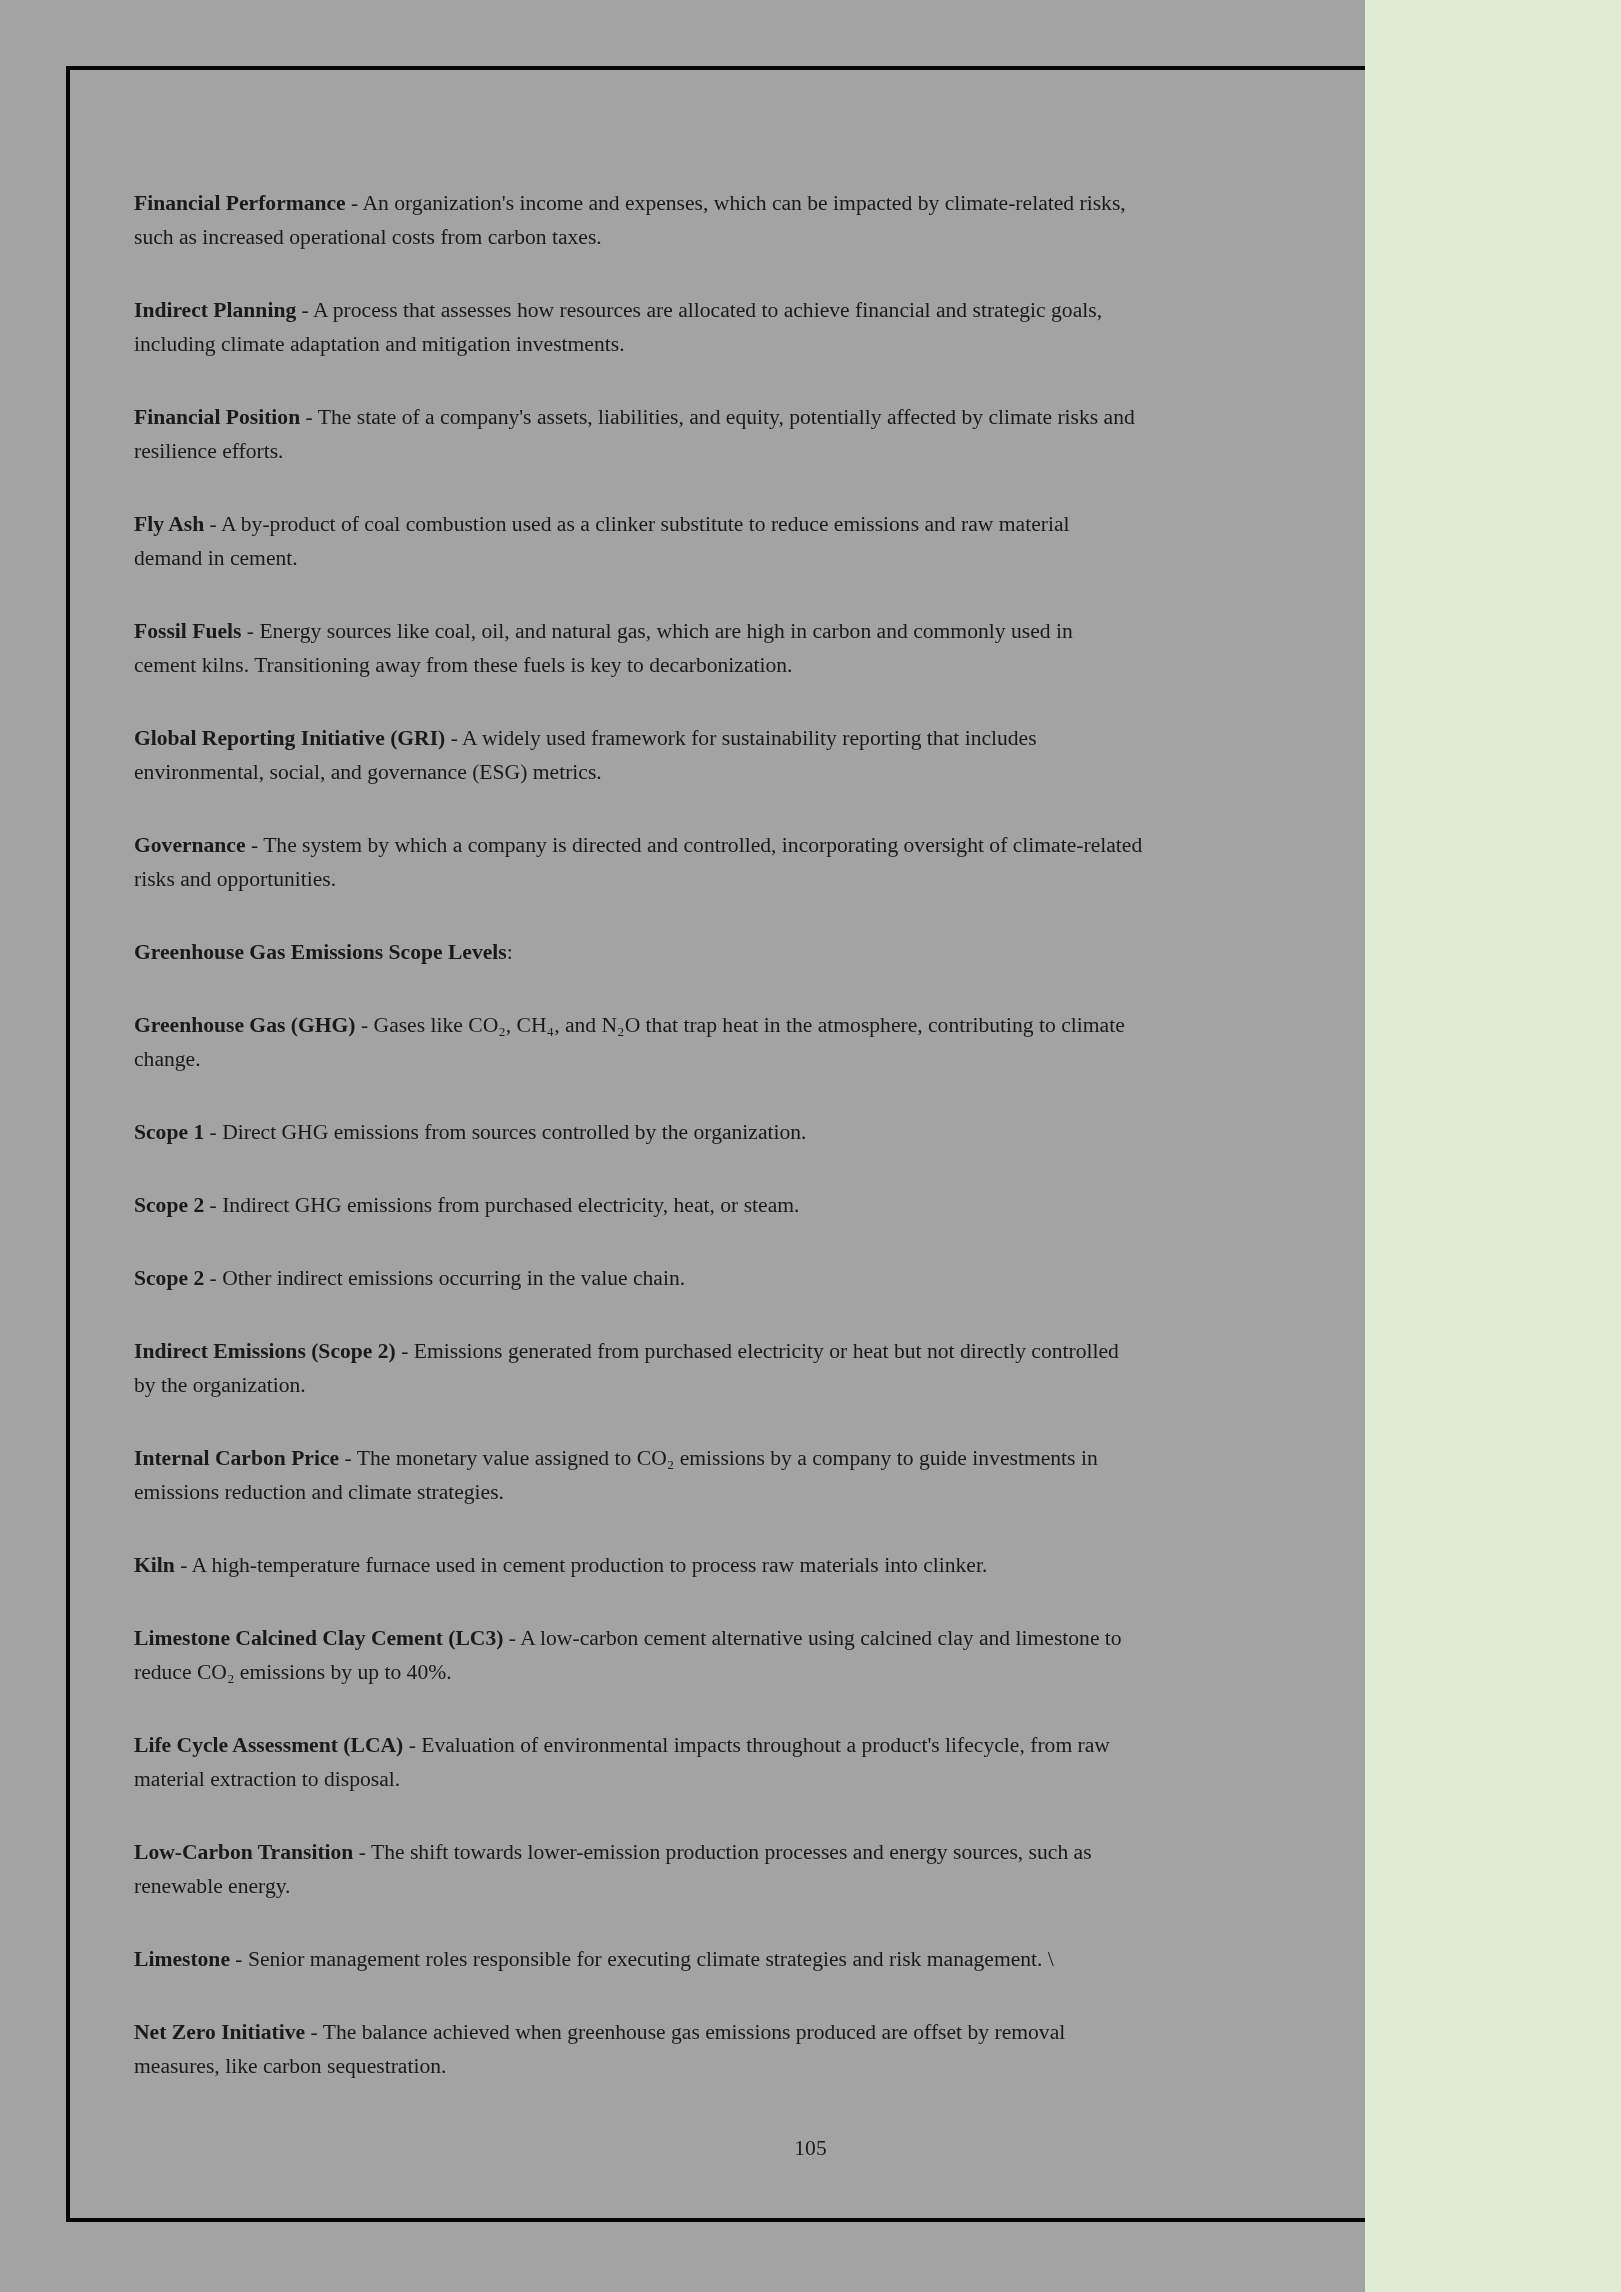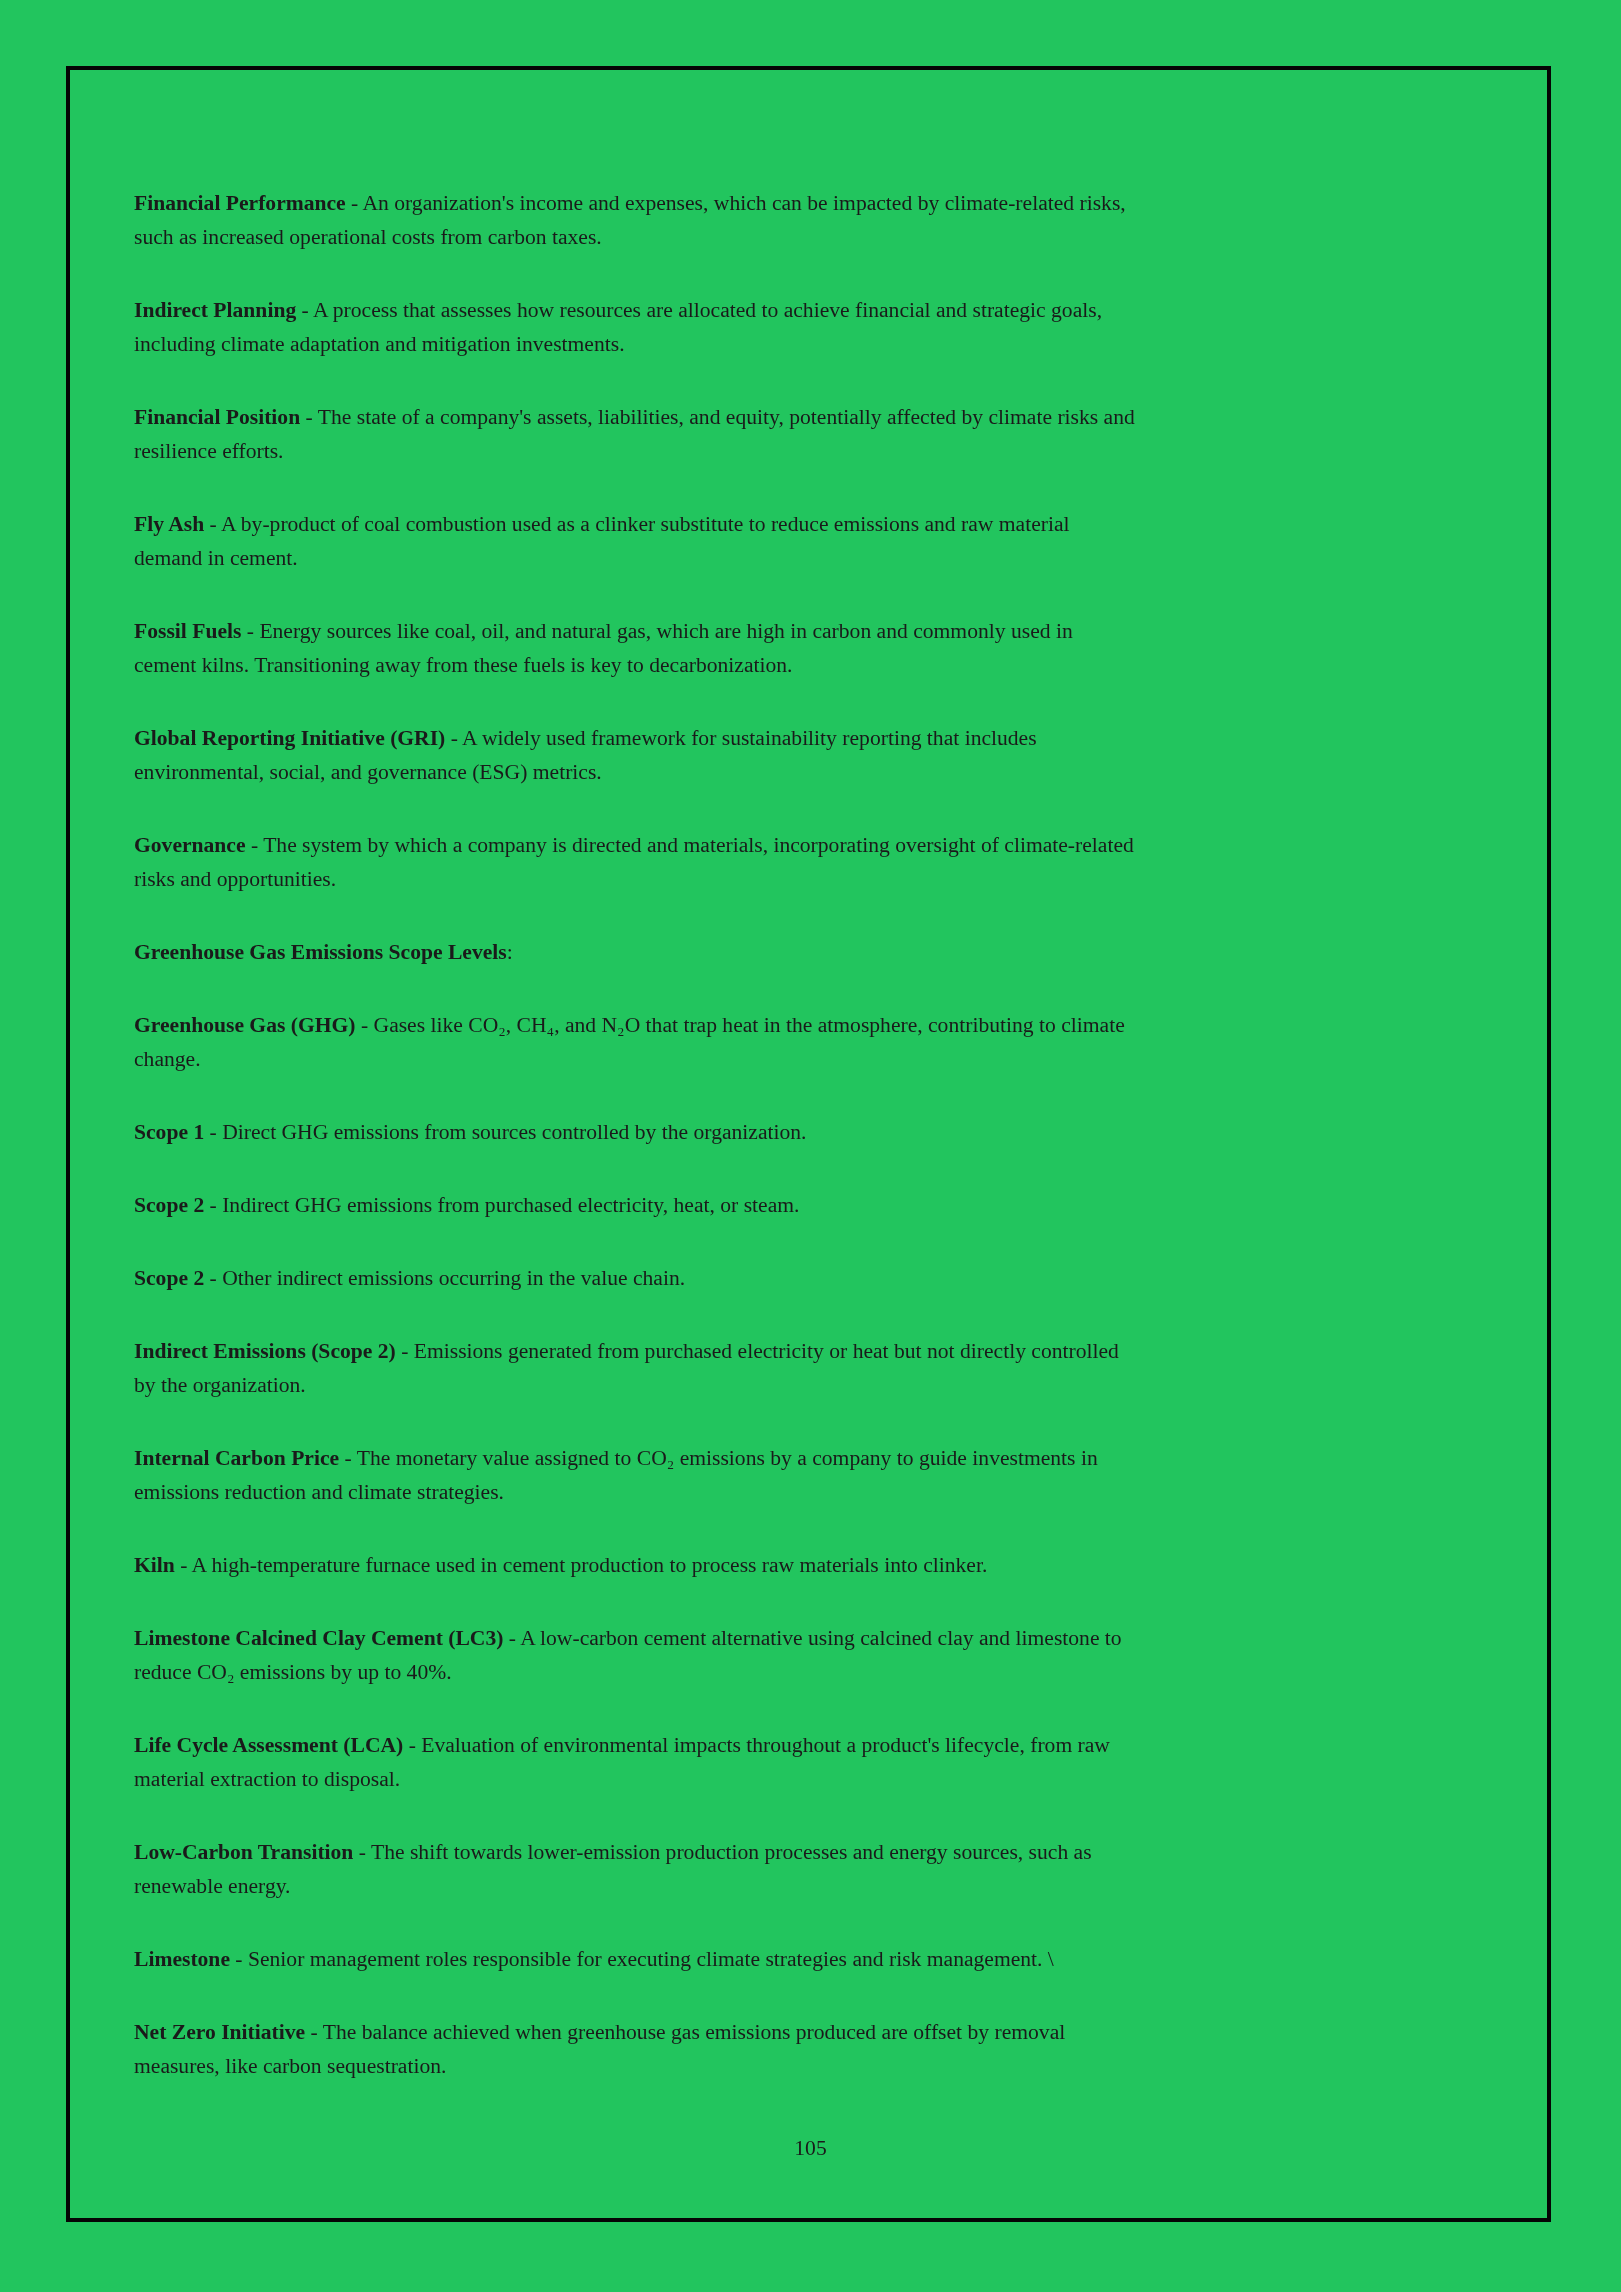--- a/index.html
+++ b/index.html
@@ -2,23 +2,23 @@
 <html><head>
 <meta charset="utf-8">
 <style>
   html, body {
     margin: 0;
     padding: 0;
     background: #dfebd5;
   }
   .page {
     position: relative;
-    width: 1621px;
+    width: 1365px;
     height: 2293px;
-    background: #22c55e;
+    background: #a3a3a3;
     font-family: "Liberation Serif", "DejaVu Serif", serif;
     color: #1a1a1a;
     overflow: hidden;
   }
   .frame {
     position: absolute;
     left: 66px;
     top: 66px;
     width: 1477px;  
     height: 2148px;
@@ -63,21 +63,21 @@
     <p class="entry"><b>Indirect Planning</b><span> - A process that assesses how resources are allocated to achieve financial and strategic goals,
 including climate adaptation and mitigation investments.</span></p>
     <p class="entry"><b>Financial Position</b><span> - The state of a company's assets, liabilities, and equity, potentially affected by climate risks and
 resilience efforts.</span></p>
     <p class="entry"><b>Fly Ash</b><span> - A by-product of coal combustion used as a clinker substitute to reduce emissions and raw material
 demand in cement.</span></p>
     <p class="entry"><b>Fossil Fuels</b><span> - Energy sources like coal, oil, and natural gas, which are high in carbon and commonly used in
 cement kilns. Transitioning away from these fuels is key to decarbonization.</span></p>
     <p class="entry"><b>Global Reporting Initiative (GRI)</b><span> - A widely used framework for sustainability reporting that includes
 environmental, social, and governance (ESG) metrics.</span></p>
-    <p class="entry"><b>Governance</b><span> - The system by which a company is directed and materials, incorporating oversight of climate-related
+    <p class="entry"><b>Governance</b><span> - The system by which a company is directed and controlled, incorporating oversight of climate-related
 risks and opportunities.</span></p>
     <p class="entry"><b>Greenhouse Gas Emissions Scope Levels</b><span>:</span></p>
     <p class="entry"><b>Greenhouse Gas (GHG)</b><span> - Gases like CO₂, CH₄, and N₂O that trap heat in the atmosphere, contributing to climate
 change.</span></p>
     <p class="entry"><b>Scope 1</b><span> - Direct GHG emissions from sources controlled by the organization.</span></p>
     <p class="entry"><b>Scope 2</b><span> - Indirect GHG emissions from purchased electricity, heat, or steam.</span></p>
     <p class="entry"><b>Scope 2</b><span> - Other indirect emissions occurring in the value chain.</span></p>
     <p class="entry"><b>Indirect Emissions (Scope 2)</b><span> - Emissions generated from purchased electricity or heat but not directly controlled
 by the organization.</span></p>
     <p class="entry"><b>Internal Carbon Price</b><span> - The monetary value assigned to CO₂ emissions by a company to guide investments in

